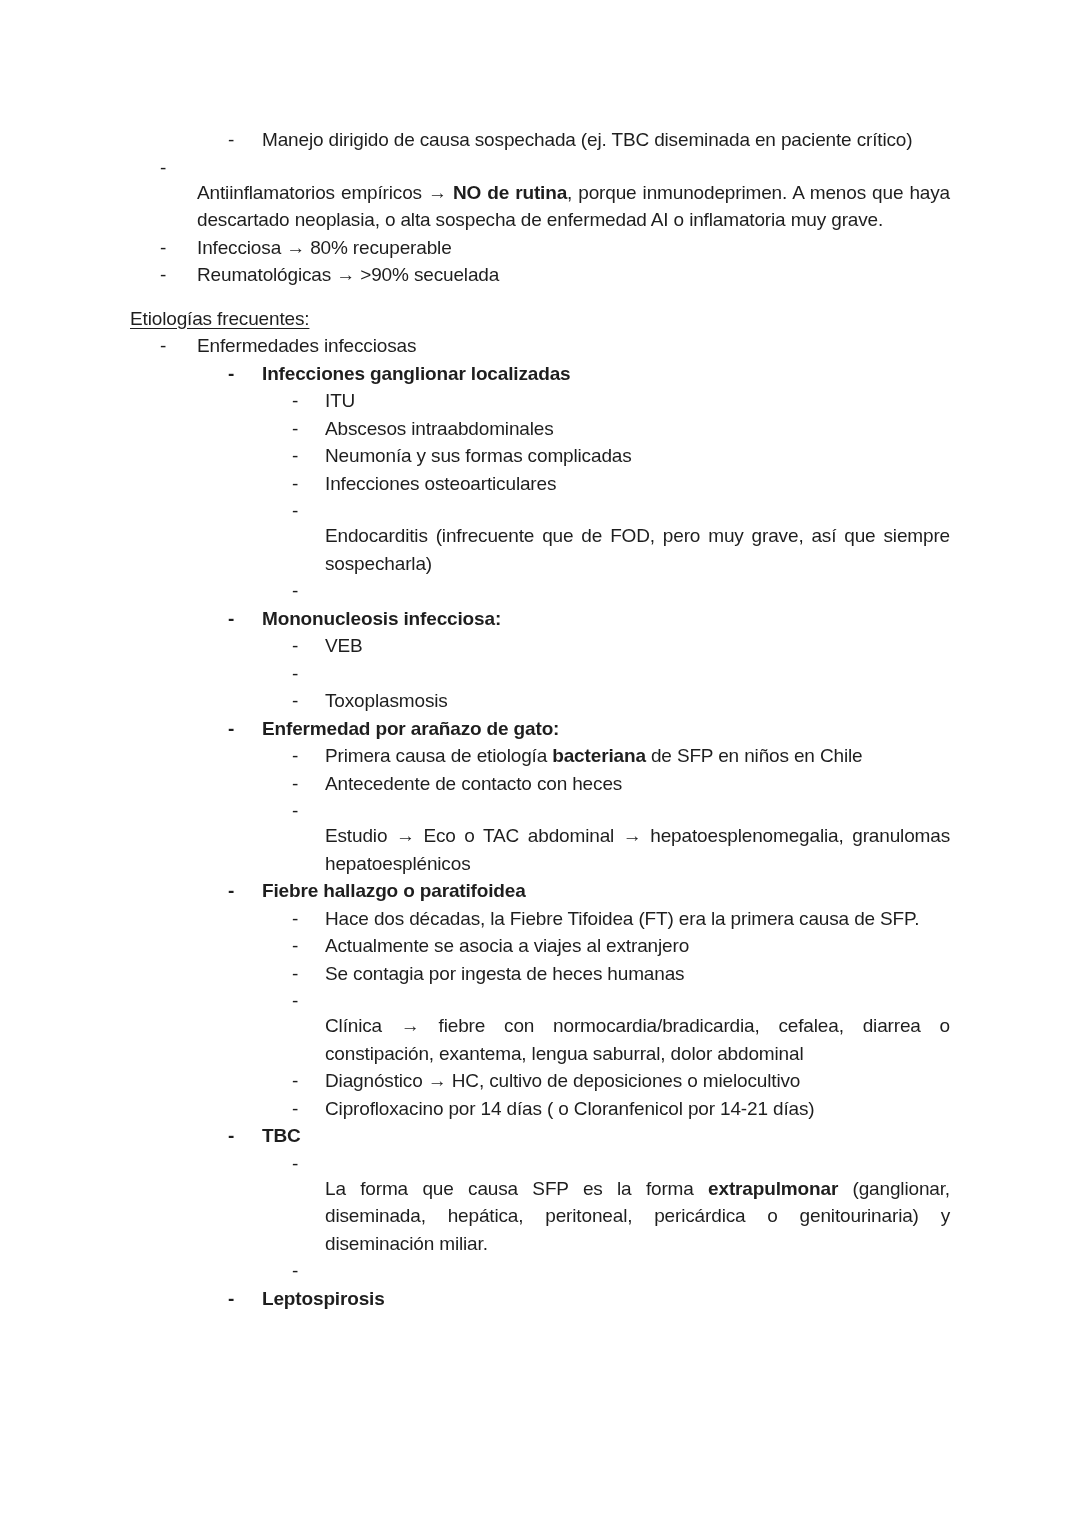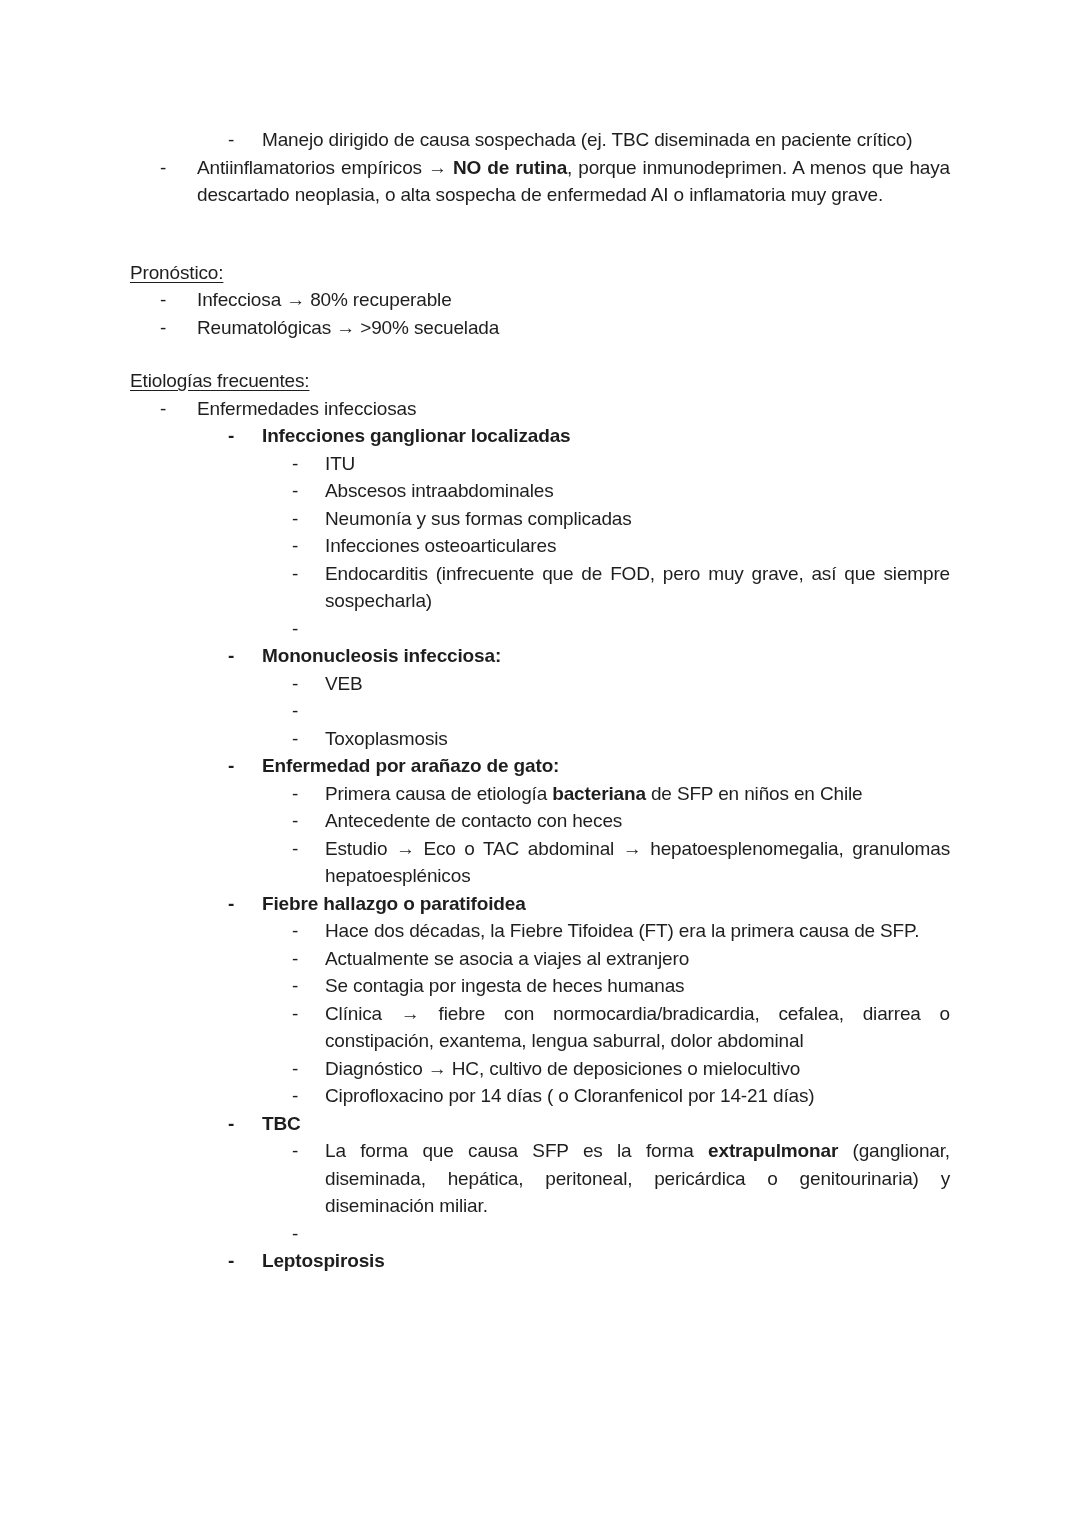--- a/index.html
+++ b/index.html
@@ -34,49 +34,46 @@
     text-decoration: underline;
     text-underline-offset: 3px;
   }
   .item.l1 { padding-left: 30px; }
   .item.l2 { padding-left: 98px; }
   .item.l3 { padding-left: 162px; }
   .dash { flex: 0 0 37px; }
   .item.l2 .dash { flex-basis: 34px; }
   .item.l3 .dash { flex-basis: 33px; }
   .text { flex: 1 1 auto; min-width: 0; }
-  .justify .text { text-align: justify; }
+  .justify .text { text-align: justify; margin-top: 25px; }
   .bold { font-weight: 700; }
   b { font-weight: 700; }
 </style>
 </head>
 <body>
 
 <div class="page">
   <div class="content">
       <div class="row item l2">
         <span class="dash">-</span>
         <div class="text"><span>Manejo dirigido de causa sospechada (ej. TBC diseminada en paciente crítico)</span></div>
       </div>
       <div class="row item l1 justify">
         <span class="dash">-</span>
         <div class="text"><span>Antiinflamatorios empíricos → </span><b>NO de rutina</b><span>, porque inmunodeprimen. A menos que haya descartado neoplasia, o alta sospecha de enfermedad AI o inflamatoria muy grave.</span></div>
       </div>
-      <div class="row heading" style="margin-top: 50px;">
-        <div class="text"><span>Pronóstico:</span></div>
-      </div>
       <div class="row item l1">
         <span class="dash">-</span>
         <div class="text"><span>Infecciosa → 80% recuperable</span></div>
       </div>
       <div class="row item l1">
         <span class="dash">-</span>
         <div class="text"><span>Reumatológicas → &gt;90% secuelada</span></div>
       </div>
-      <div class="row heading" style="margin-top: 26px;">
+      <div class="row heading" style="margin-top: 16px;">
         <div class="text"><span>Etiologías frecuentes:</span></div>
       </div>
       <div class="row item l1">
         <span class="dash">-</span>
         <div class="text"><span>Enfermedades infecciosas</span></div>
       </div>
       <div class="row item l2 bold">
         <span class="dash">-</span>
         <div class="text"><b>Infecciones ganglionar localizadas</b></div>
       </div>

